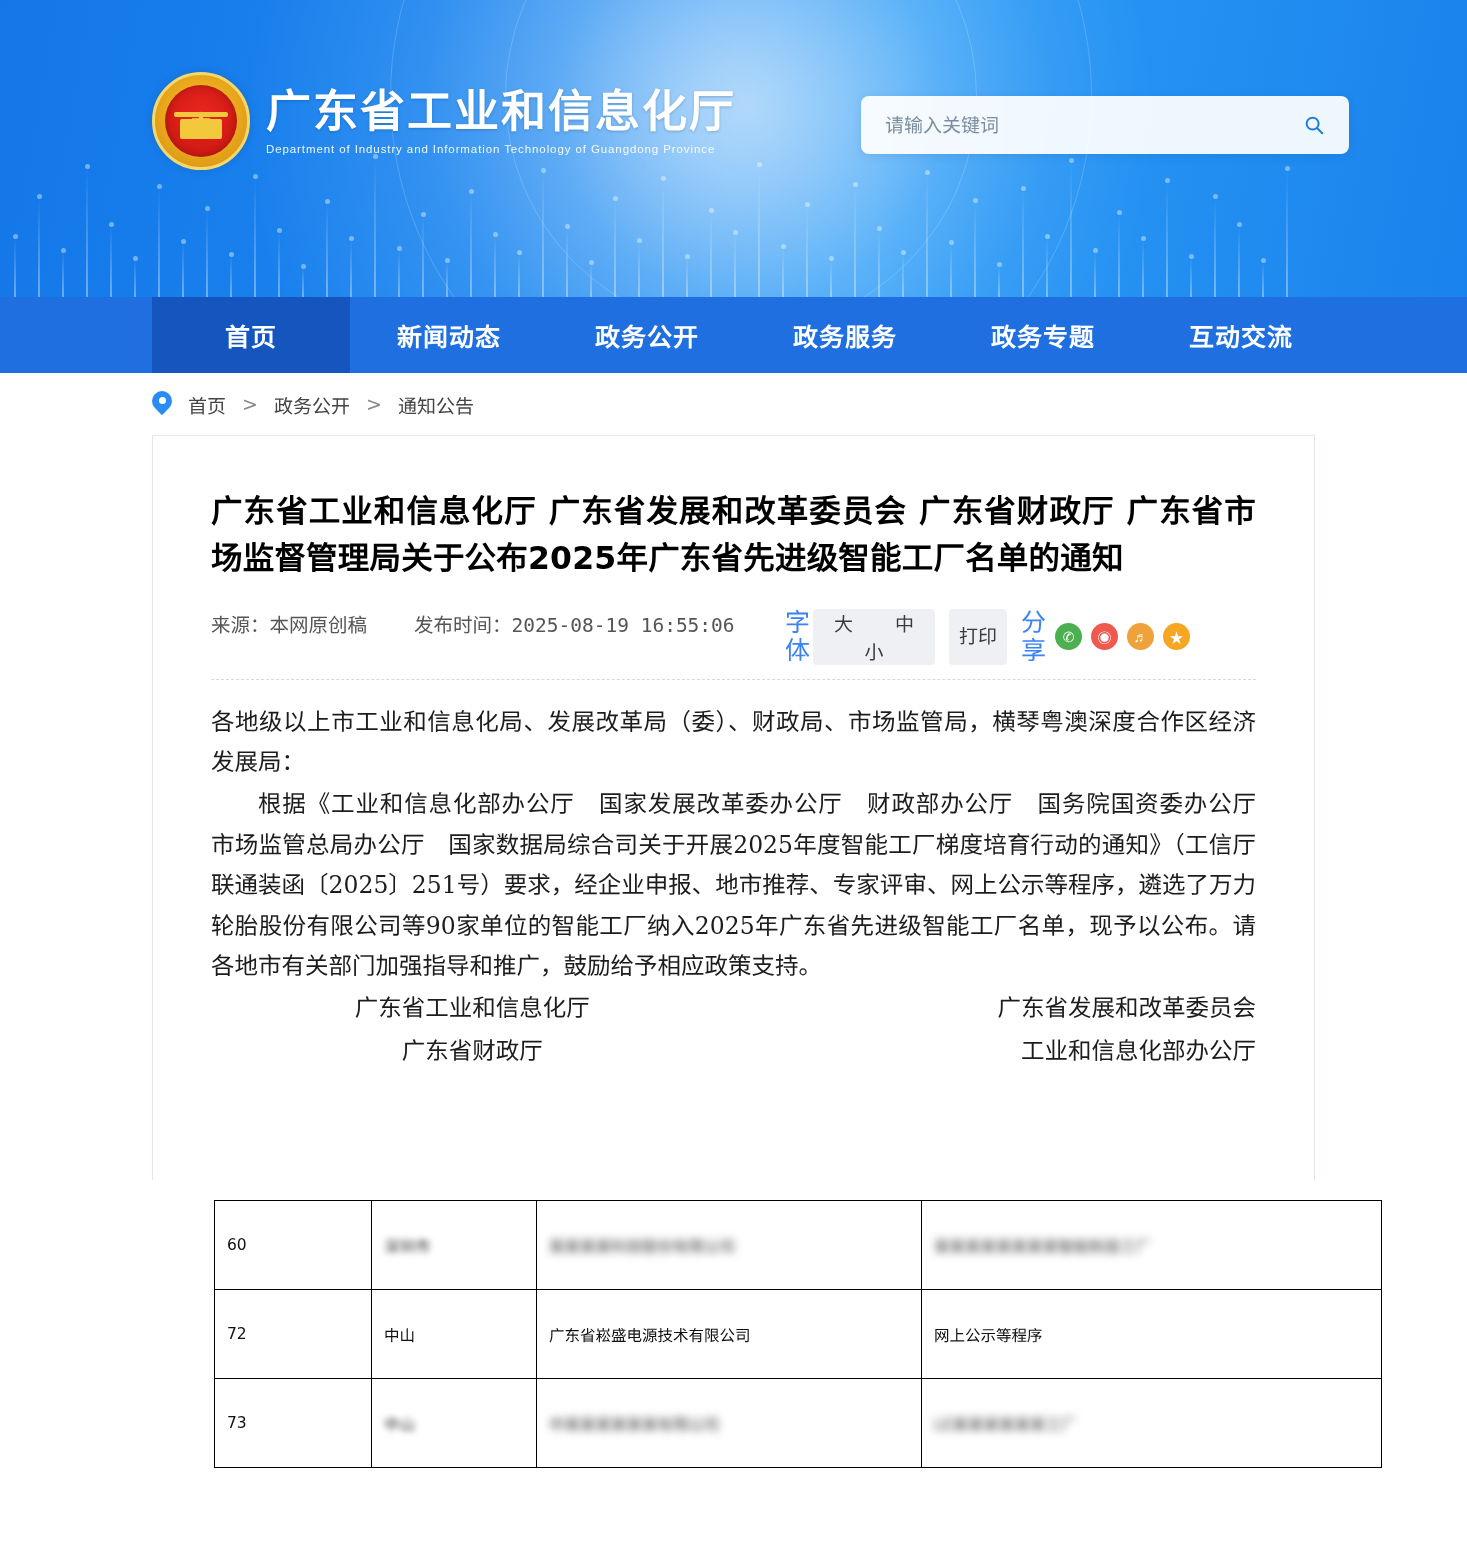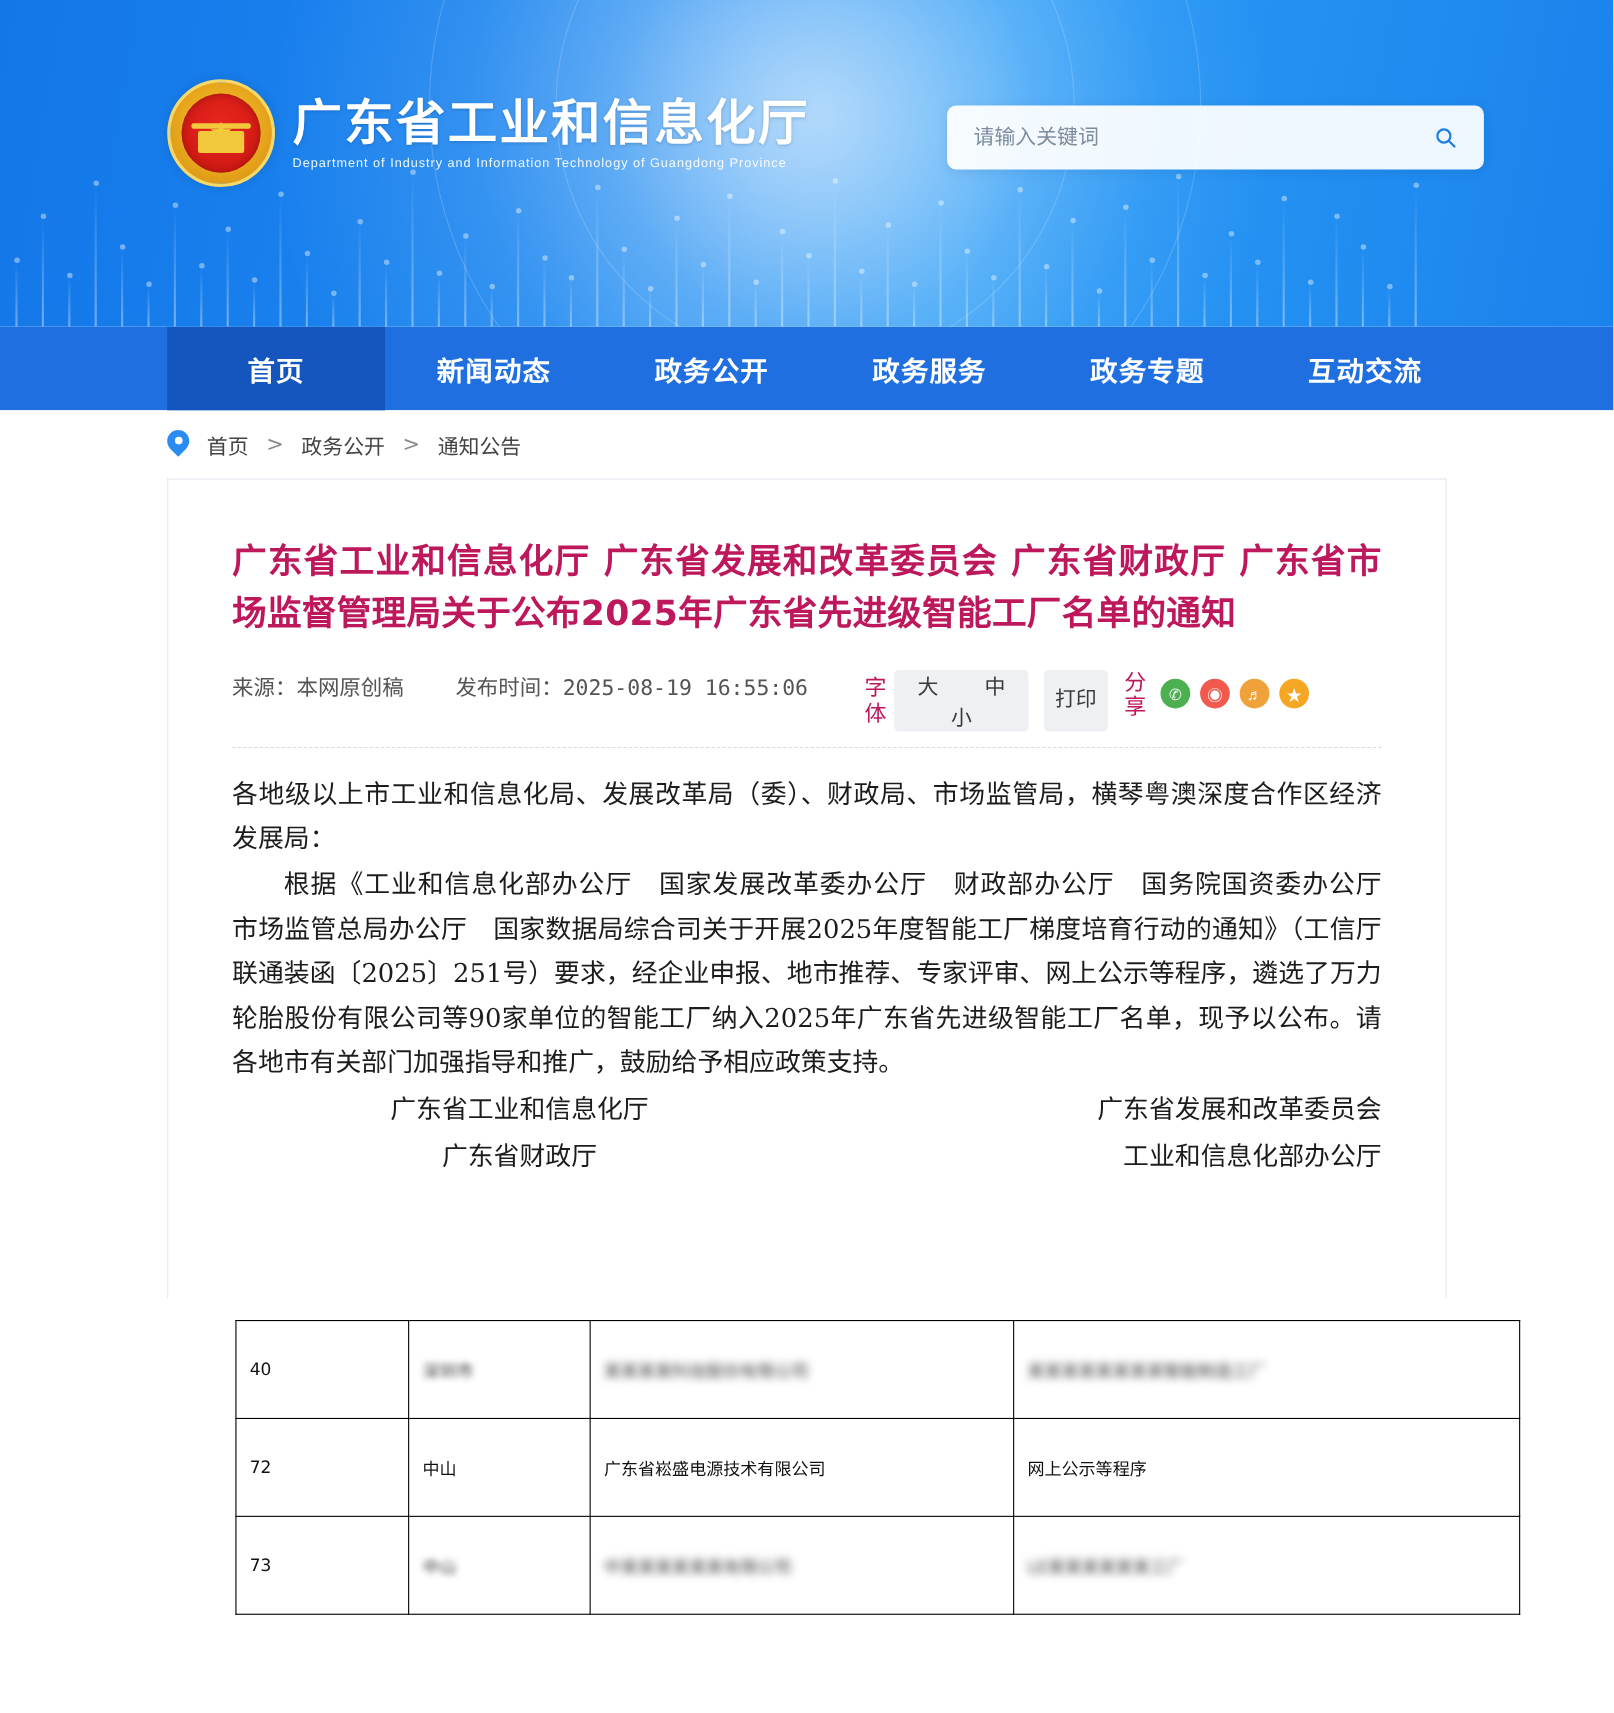--- a/index.html
+++ b/index.html
@@ -232,21 +232,21 @@
     border-bottom: none;
     background: #fff;
     min-height: 745px;
     box-sizing: border-box;
     padding: 52px 58px 0 58px;
   }
   .title {
     font-family: "DejaVu Sans", sans-serif;
     font-size: 31.5px;
     font-weight: bold;
-    color: #be185d;
+    color: #000000;
     line-height: 1.5;
     text-align: justify;
     letter-spacing: 0.2px;
   }
   .meta {
     margin-top: 26px;
     padding-bottom: 14px;
     border-bottom: 1px dashed #d9d9d9;
     display: flex;
     align-items: flex-start;
@@ -261,22 +261,22 @@
     max-width: 560px;
   }
   .meta-left .mono { font-family: "DejaVu Sans Mono", monospace; }
   .font-ctl, .print-ctl, .share-ctl {
     display: flex;
     align-items: center;
     gap: 6px;
   }
   .vlabel {
     font-family: "DejaVu Sans", sans-serif;
-    font-size: 20px;
-    color: #be185d;
+    font-size: 25px;
+    color: #3b82f6;
     width: 22px;
     line-height: 1.12;
     text-align: center;
   }
   .sizes {
     background: #eef0f3;
     border-radius: 4px;
     width: 122px;
     height: 56px;
     display: grid;
@@ -523,21 +523,21 @@
         <div class="s1">广东省财政厅</div>
         <div class="s2">工业和信息化部办公厅</div>
       </div>
     </div>
   </div>
 
   <div class="attach-wrap">
     <table class="att">
       <tbody>
         <tr>
-          <td class="col-no">40</td>
+          <td class="col-no">60</td>
           <td class="col-city"><span class="blur blur-s">深圳市</span></td>
           <td class="col-ent"><span class="blur">某某某某科技股份有限公司</span></td>
           <td class="col-fac"><span class="blur">某某某某某某某某智能制造工厂</span></td>
         </tr>
         <tr>
           <td class="col-no">72</td>
           <td class="col-city">中山</td>
           <td class="col-ent">广东省崧盛电源技术有限公司</td>
           <td class="col-fac">网上公示等程序</td>
         </tr>

